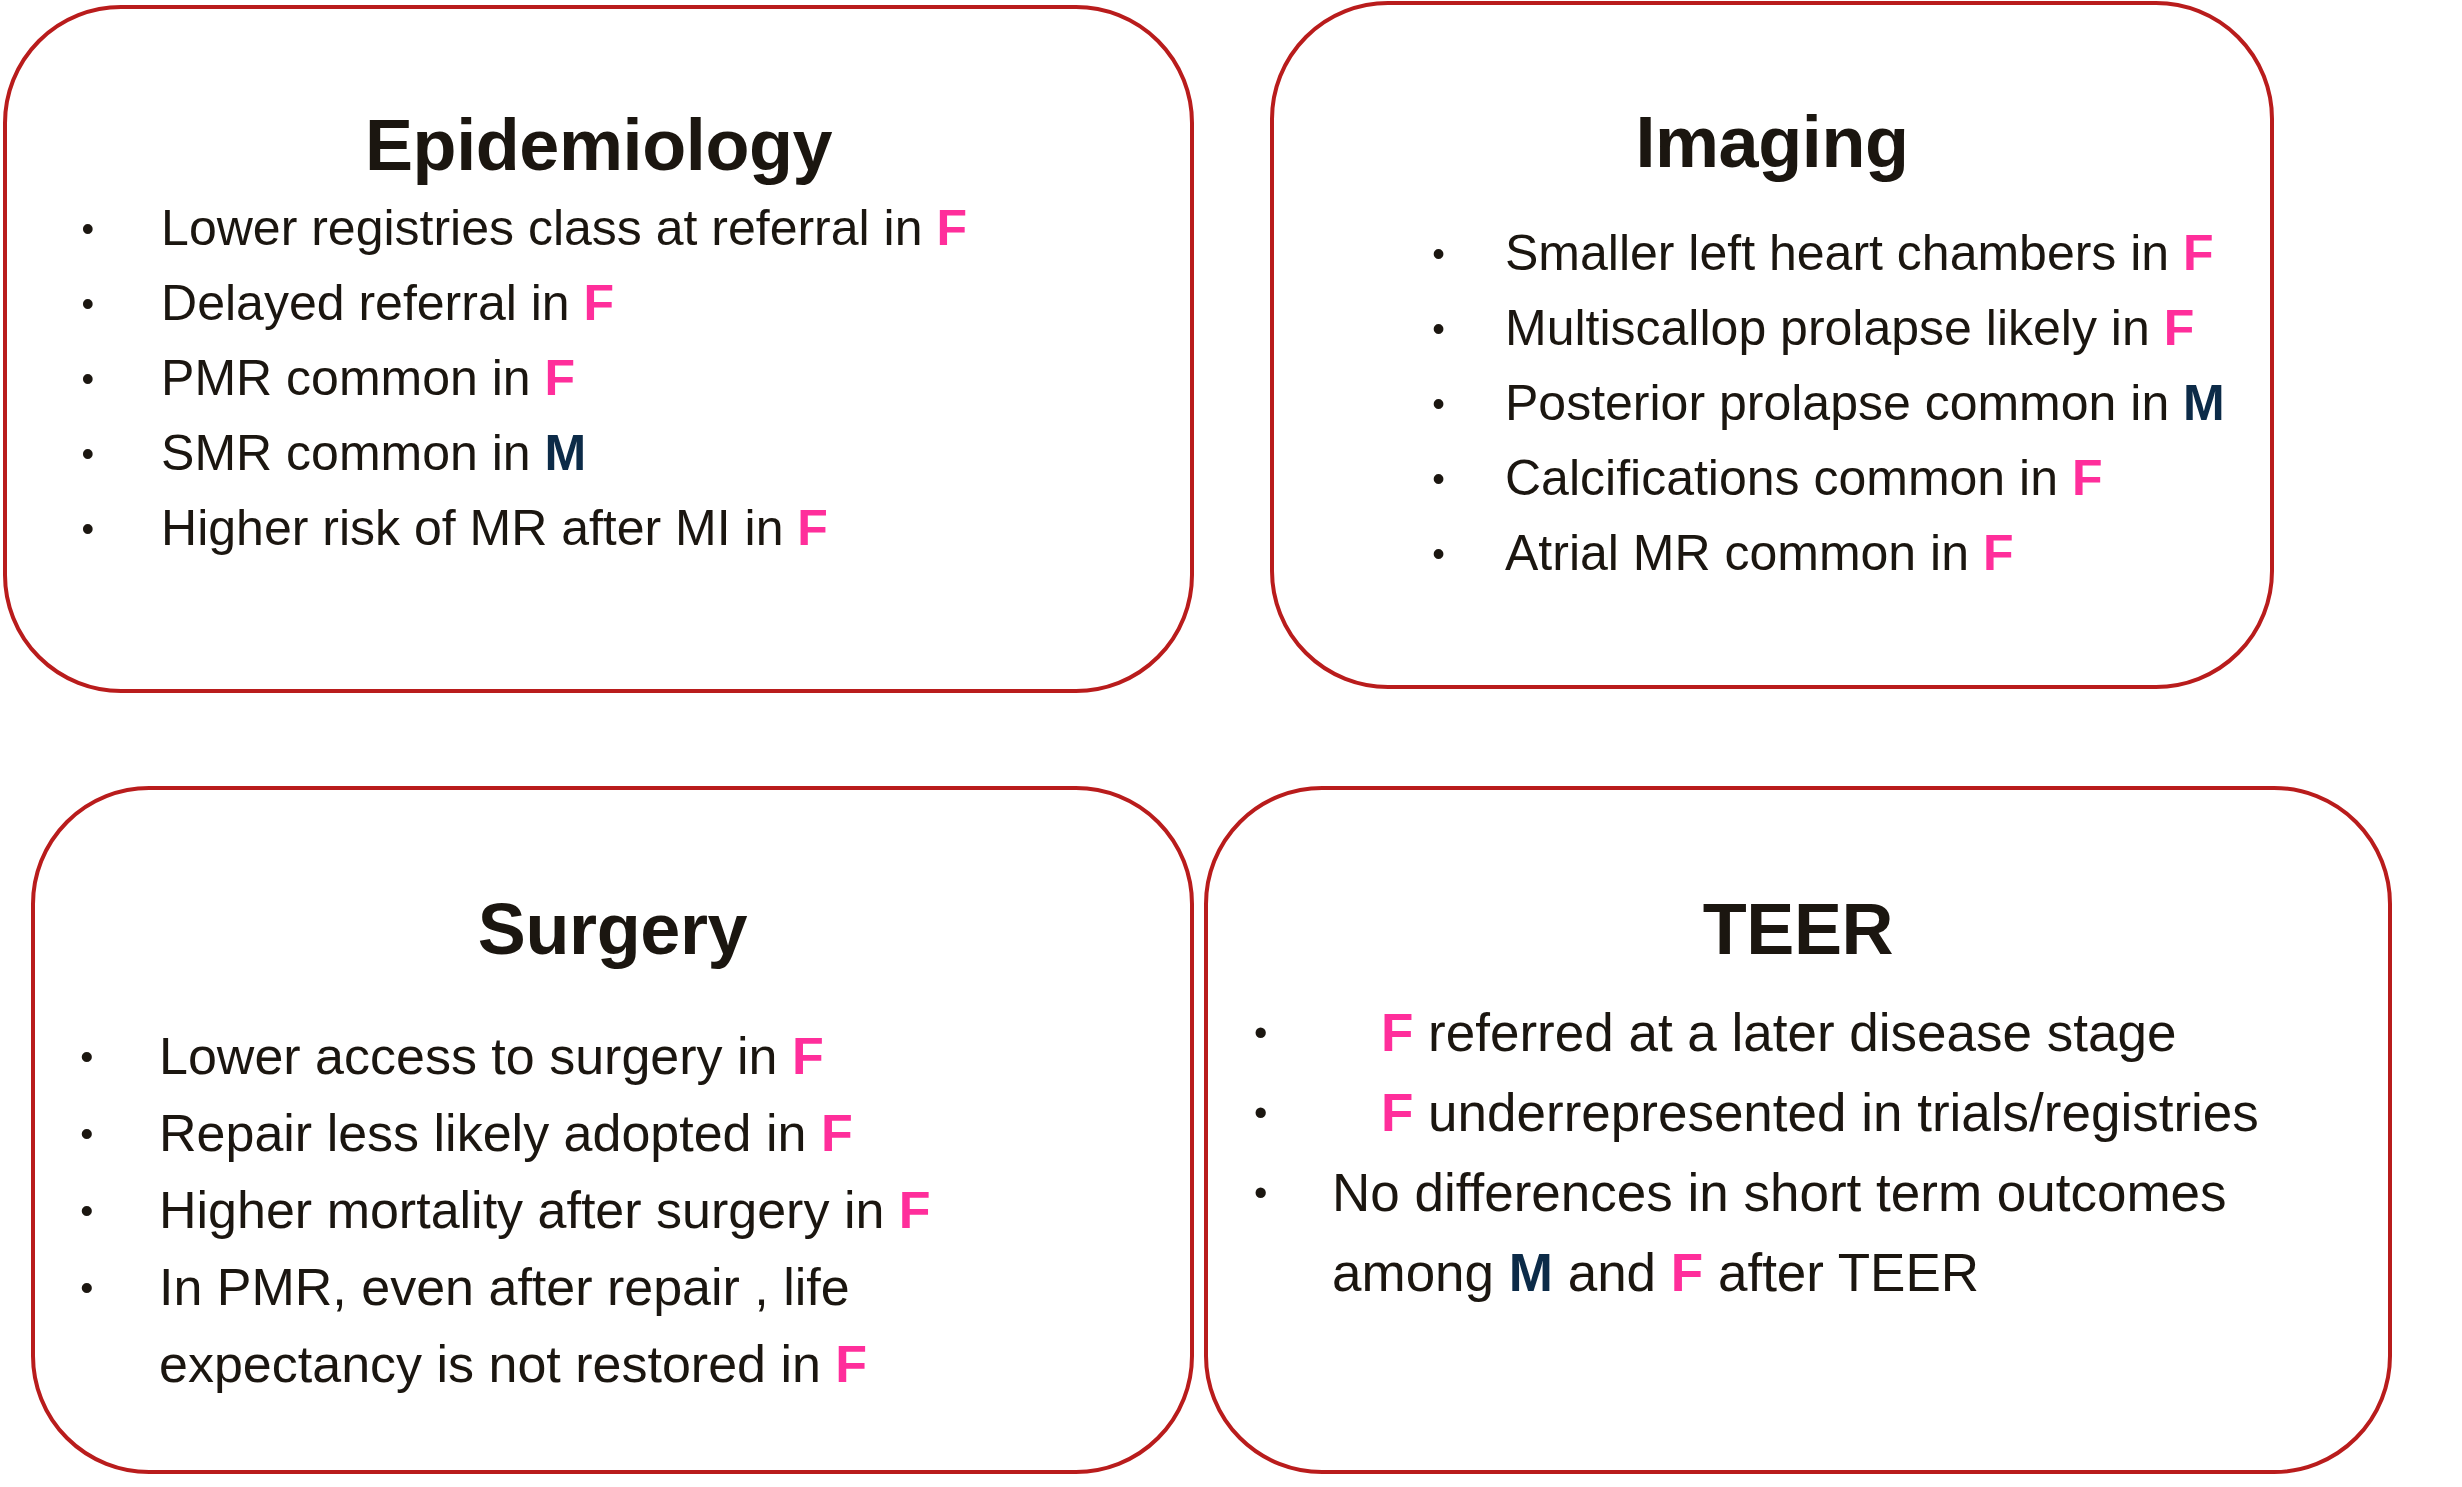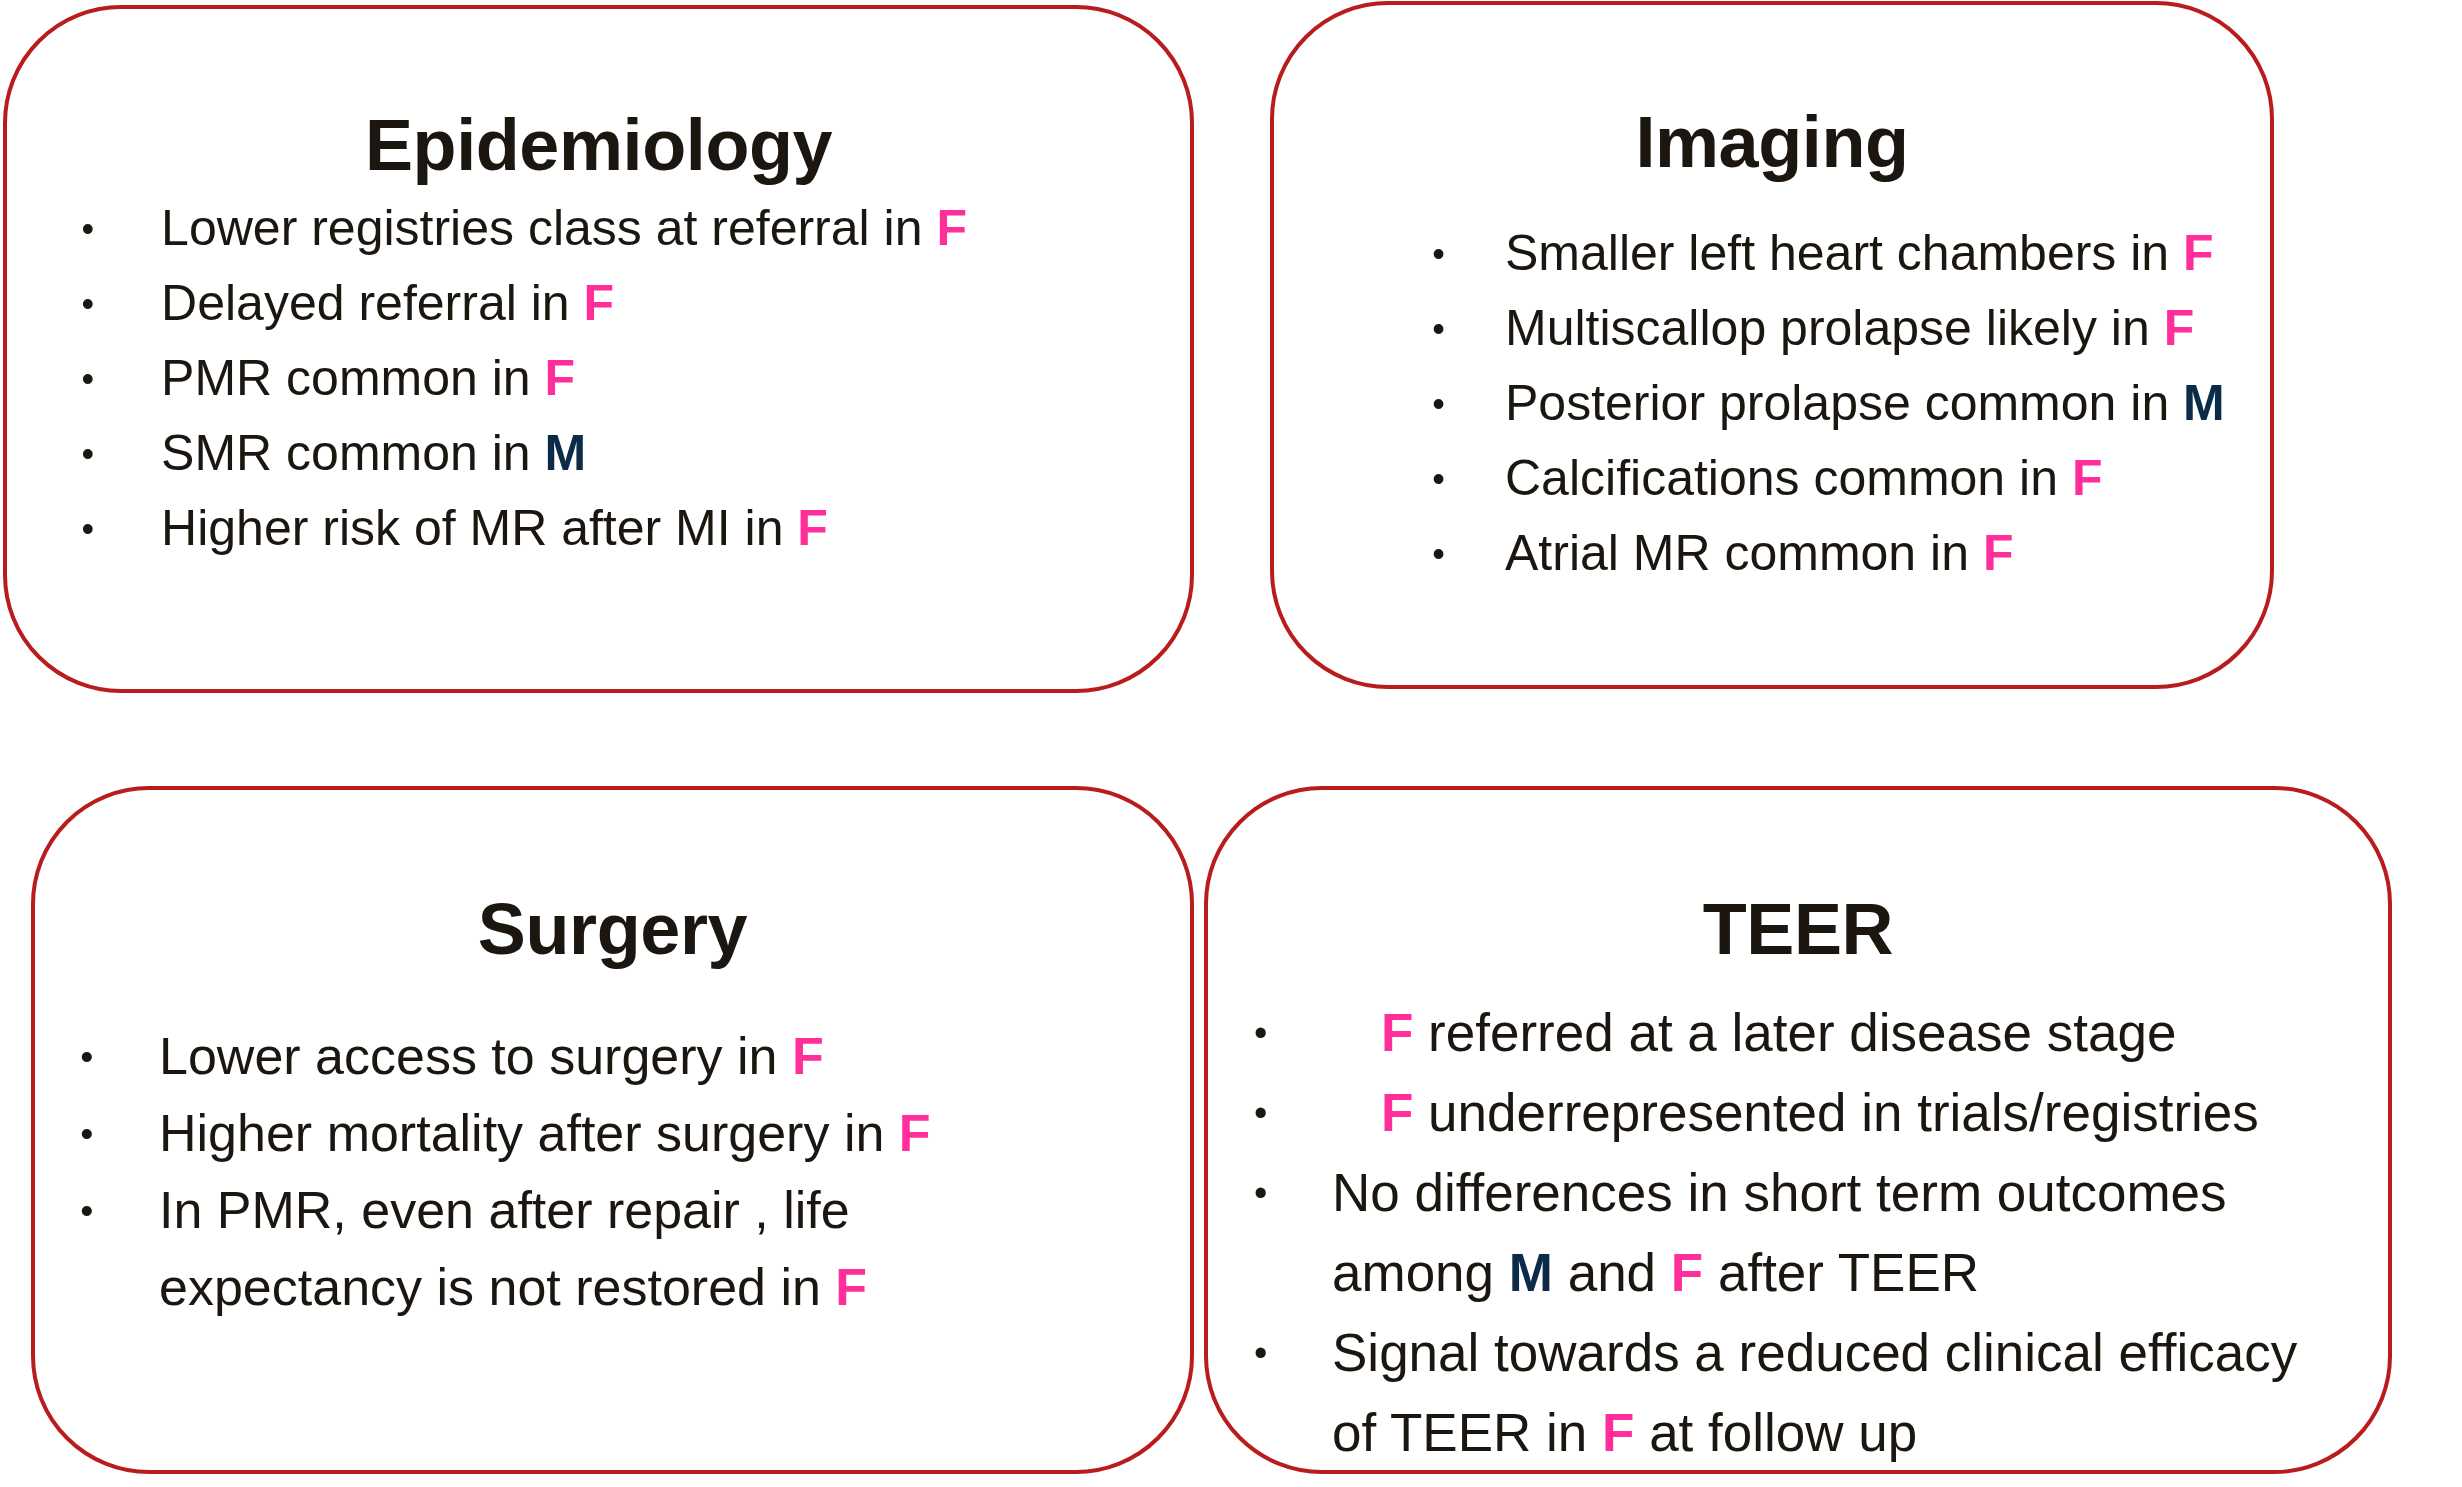--- a/index.html
+++ b/index.html
@@ -146,29 +146,29 @@
         <li><span>Posterior prolapse common in </span><span class="mark-m">M</span></li>
         <li><span>Calcifications common in </span><span class="mark-f">F</span></li>
         <li><span>Atrial MR common in </span><span class="mark-f">F</span></li>
       </ul>
   </section>
 
   <section class="panel p-surgery">
     <h2 class="panel-title">Surgery</h2>
     <ul class="bullets">
         <li><span>Lower access to surgery in </span><span class="mark-f">F</span></li>
+        <li><span>Repair less likely adopted in </span><span class="mark-f">F</span></li>
         <li><span>Higher mortality after surgery in </span><span class="mark-f">F</span></li>
         <li><span>In PMR, even after repair , life expectancy is not restored in </span><span class="mark-f">F</span></li>
       </ul>
   </section>
 
   <section class="panel p-teer">
     <h2 class="panel-title">TEER</h2>
     <ul class="bullets">
         <li class="extra-indent"><span class="mark-f">F</span><span> referred at a later disease stage</span></li>
         <li class="extra-indent"><span class="mark-f">F</span><span> underrepresented in trials/registries</span></li>
         <li><span>No differences in short term outcomes among </span><span class="mark-m">M</span><span> and </span><span class="mark-f">F</span><span> after TEER</span></li>
-        <li><span>Signal towards a reduced  clinical efficacy  of TEER in </span><span class="mark-f">F</span><span> at follow up</span></li>
       </ul>
   </section>
 
 </div>
 
 
 </body></html>

